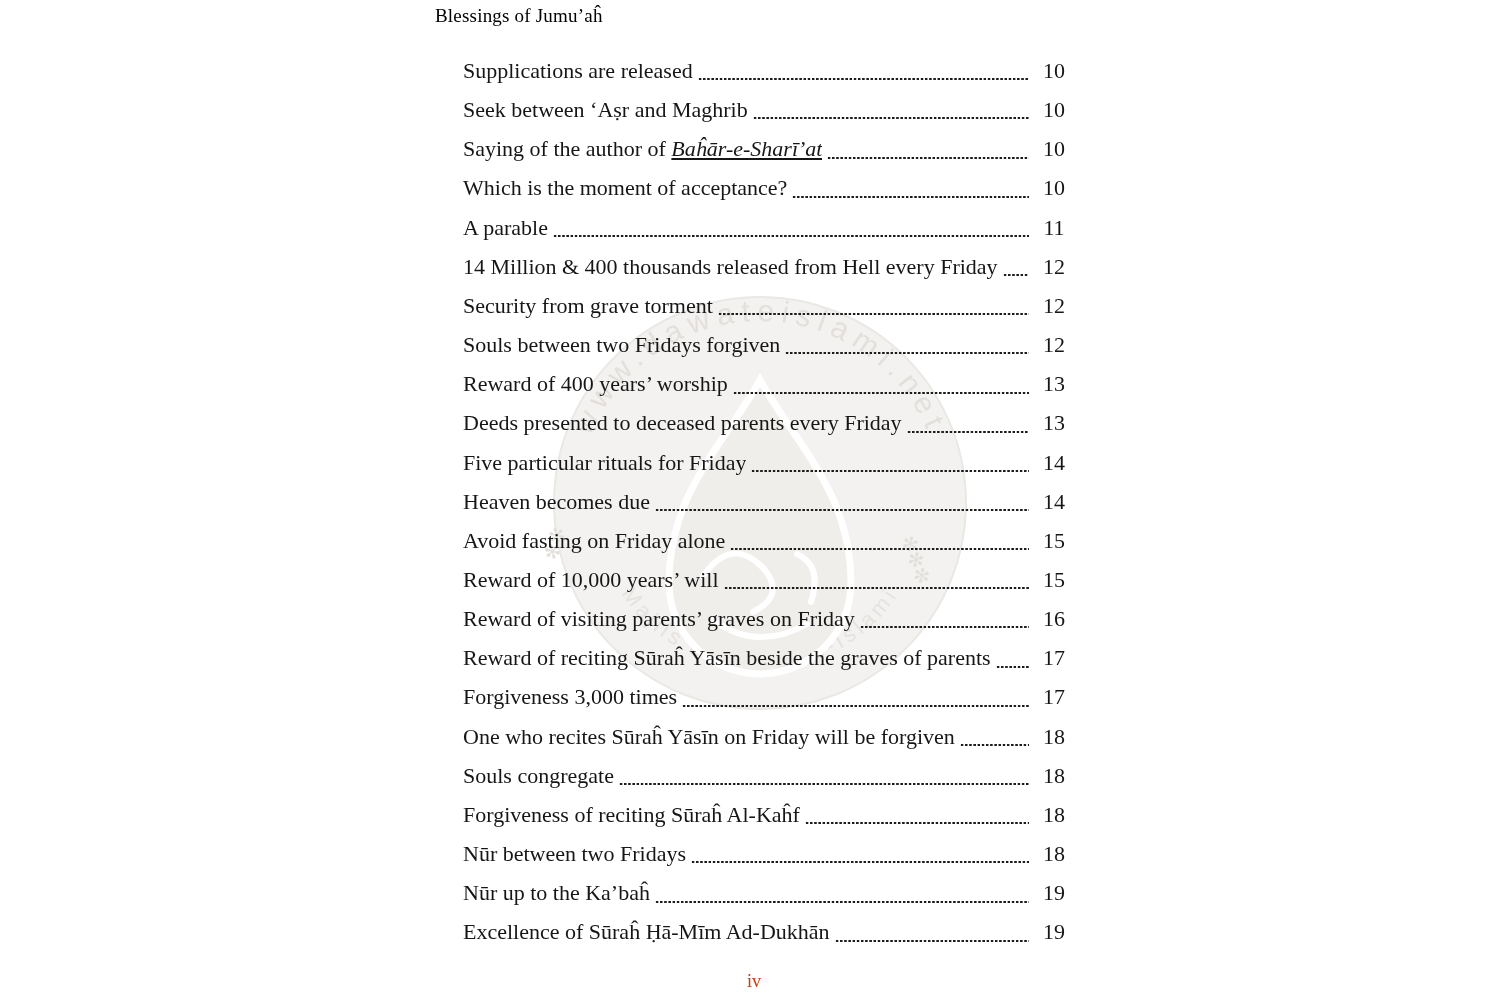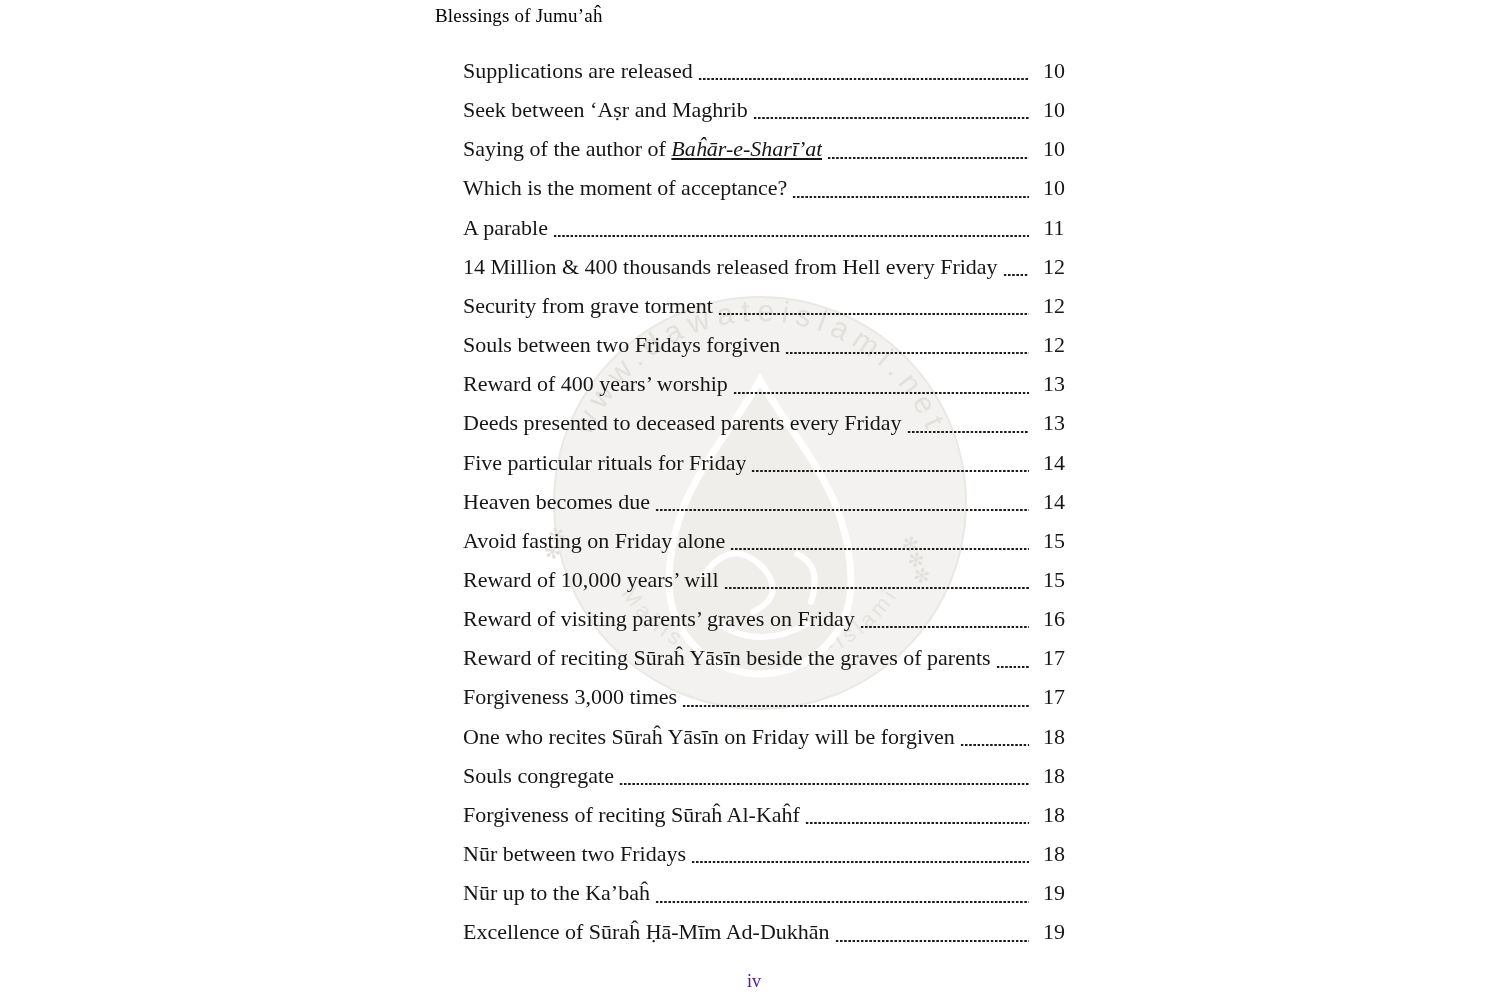--- a/index.html
+++ b/index.html
@@ -63,21 +63,21 @@
     text-align:center;
     line-height:39.17px;
   }
   
   .footer{
     position:absolute;
     left:435px;top:971px;
     width:638px;
     text-align:center;
     font-size:18px;
-    color:#4c1d95;
+    color:#c2410c;
     z-index:2;
   }
 </style>
 </head>
 <body>
 
 <div class="page">
 
   <svg class="watermark" viewBox="0 0 430 430" aria-hidden="true">
     <circle cx="215" cy="215" r="206" fill="#f3f2f0" stroke="#eae8e5" stroke-width="2"></circle>

